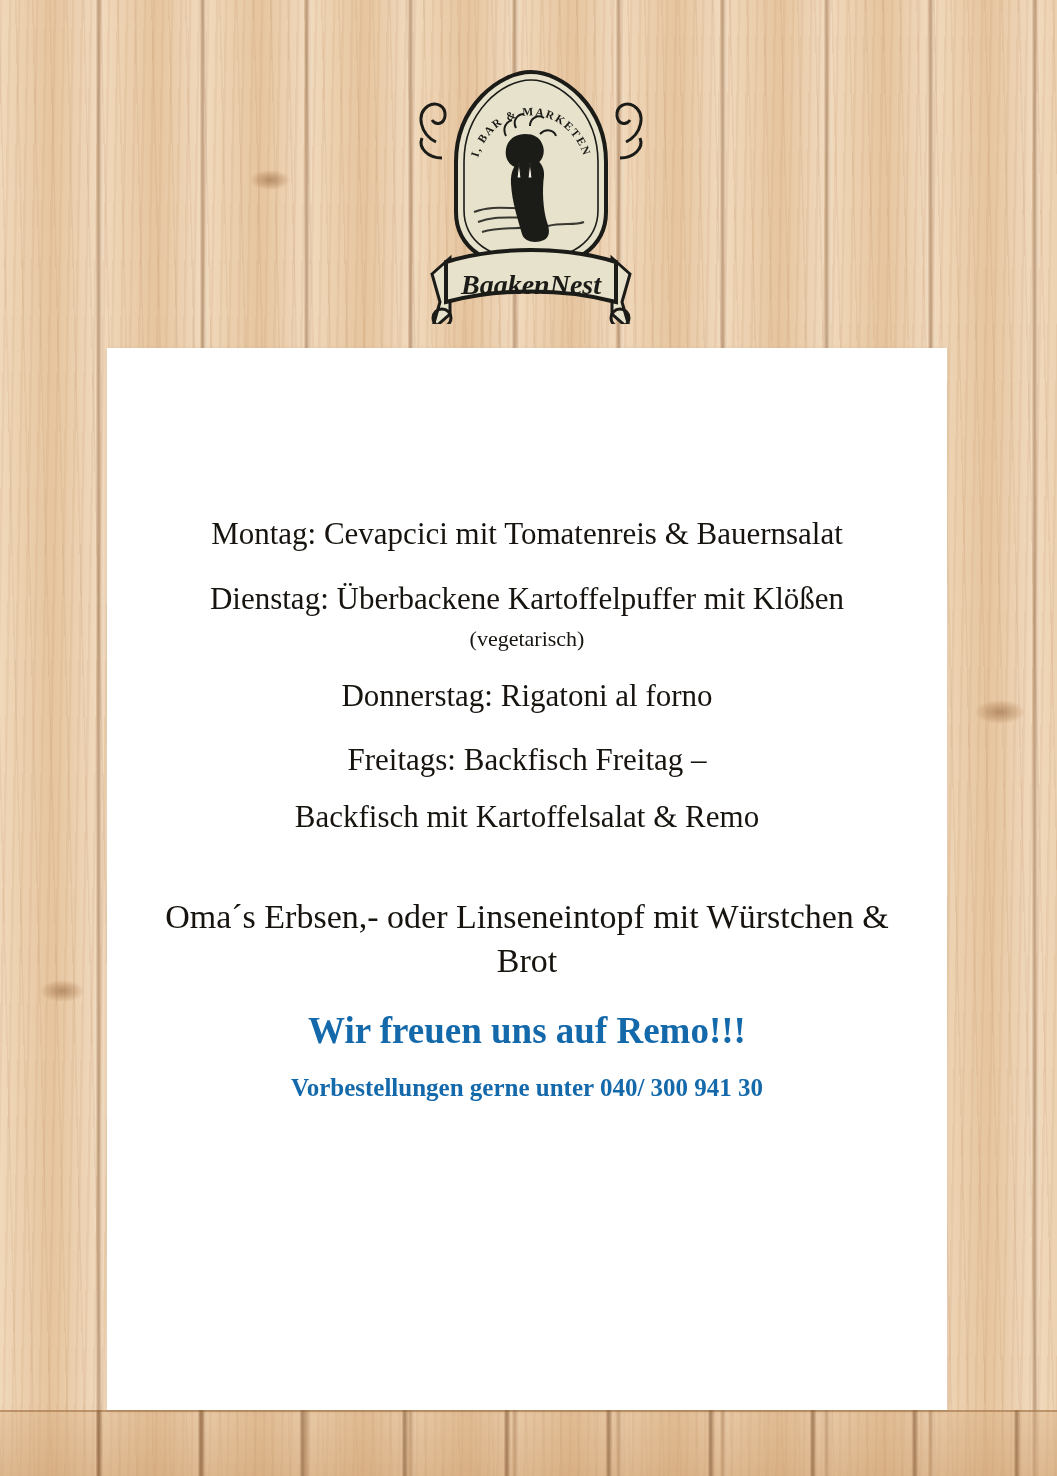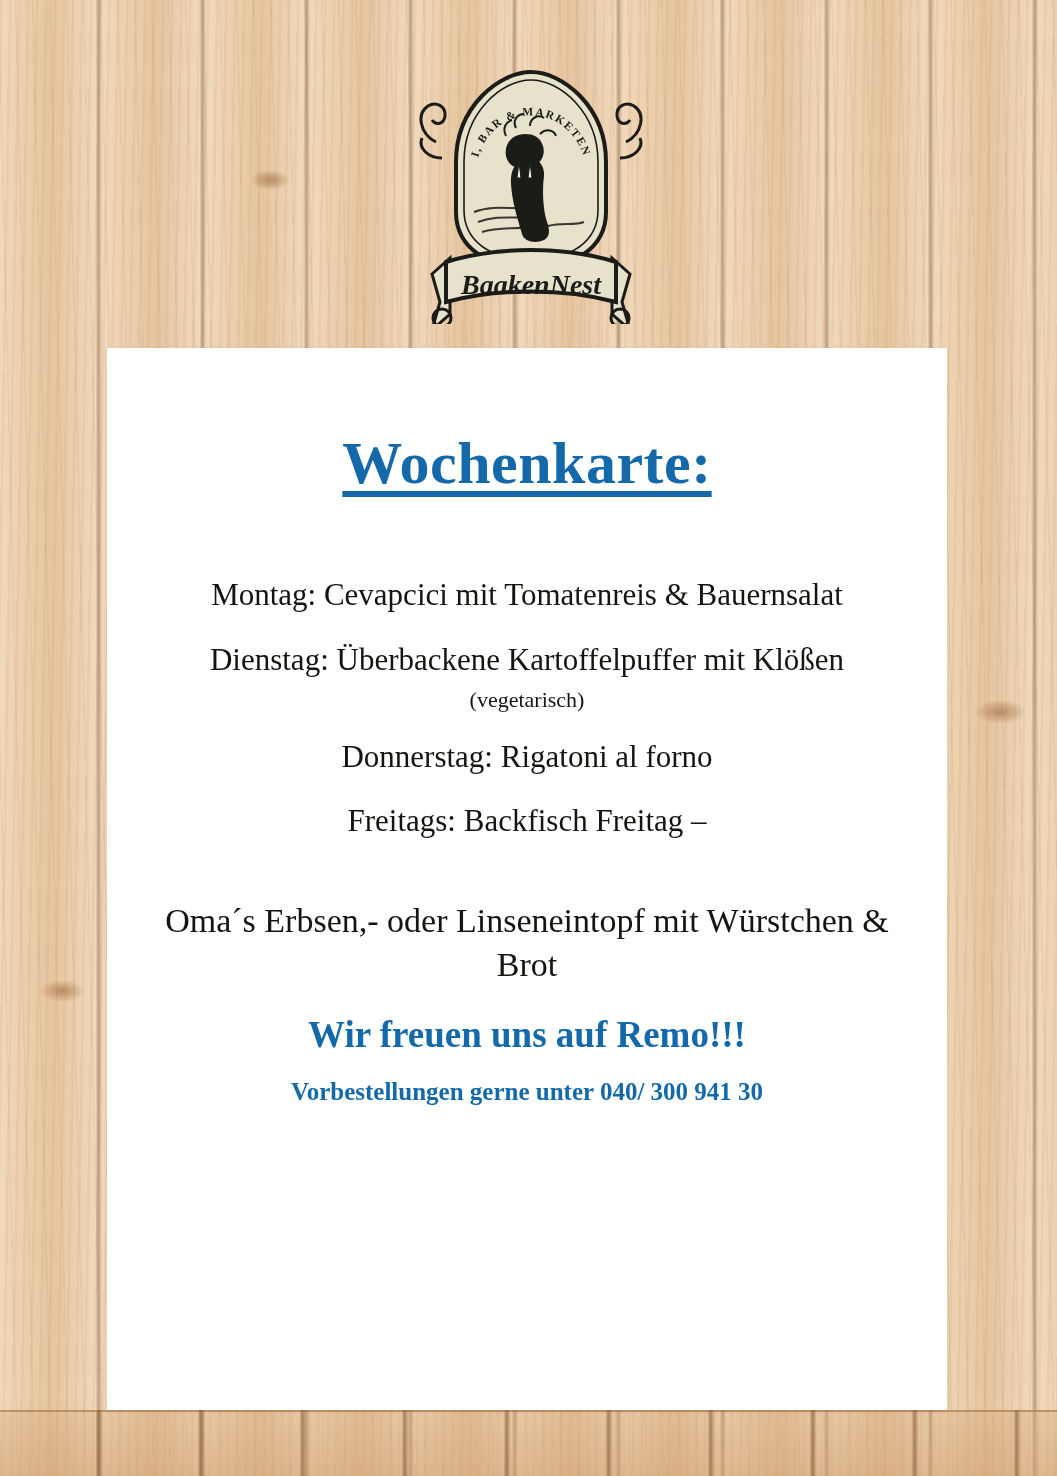--- a/index.html
+++ b/index.html
@@ -109,21 +109,21 @@
     font-size: 60px;
     line-height: 1.05;
     color: #1469ab;
     text-decoration: underline;
     text-underline-offset: 8px;
     margin: 22px 0 0 0;
     letter-spacing: 0.5px;
   }
 
   .days {
-    margin-top: 80px;
+    margin-top: 104px;
   }
   .day-line {
     font-family: "Liberation Serif", serif;
     font-size: 31px;
     color: #17140f;
     line-height: 1.28;
     margin: 0 0 25px 0;
     white-space: nowrap;
   }
   .day-line.small {
@@ -222,32 +222,32 @@
       <path d="M48 200 C100 184 166 184 218 200 L218 240 C166 226 100 226 48 240 Z" fill="#e7e2cb" stroke="#1b1b18" stroke-width="4"></path>
       <circle cx="44" cy="256" r="9" fill="none" stroke="#1b1b18" stroke-width="3"></circle>
       <circle cx="222" cy="256" r="9" fill="none" stroke="#1b1b18" stroke-width="3"></circle>
       <text x="133" y="232" text-anchor="middle" font-family="Liberation Serif, serif" font-size="28" font-style="italic" font-weight="bold" fill="#1b1b18">BaakenNest</text>
     </svg>
   </div>
 
   <div class="sheet">
     <div class="sheet-inner">
 
-      <h1 class="menu-title">Wochenkarte:</h1>
 
       <div class="days">
         <p class="day-line">Montag: Cevapcici mit Tomatenreis &amp; Bauernsalat</p>
 
         <p class="day-line">Dienstag: Überbackene Kartoffelpuffer mit Klößen</p>
         <p class="day-line small">(vegetarisch)</p>
 
 
         <p class="day-line">Donnerstag: Rigatoni al forno</p>
 
         <p class="day-line">Freitags: Backfisch Freitag –</p>
+        <p class="day-line wrap-second">Backfisch mit Kartoffelsalat &amp; Remo</p>
       </div>
 
       <p class="soup">Oma´s Erbsen,- oder Linseneintopf mit Würstchen &amp; Brot</p>
 
       <p class="closing">Wir freuen uns auf Remo!!!</p>
 
       <p class="preorder">Vorbestellungen gerne unter 040/ 300 941 30</p>
     </div>
   </div>
 

